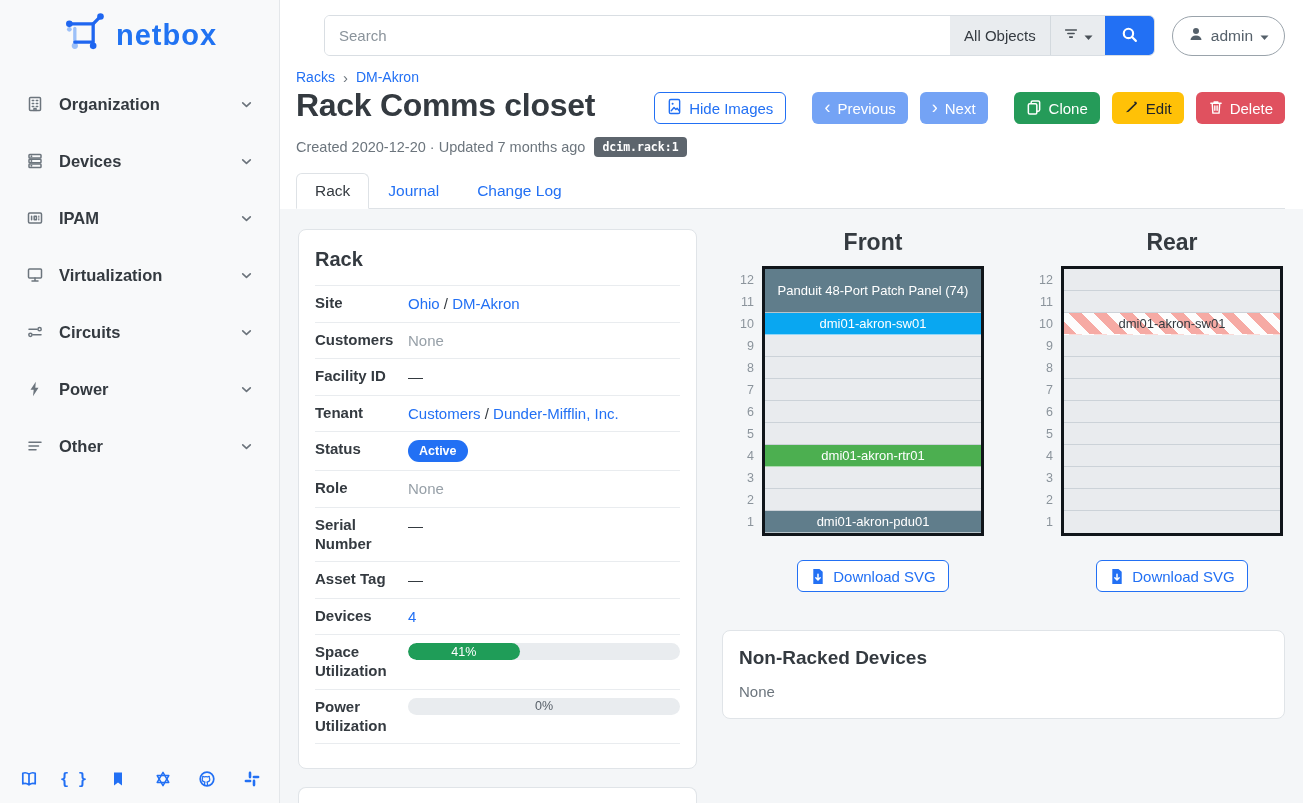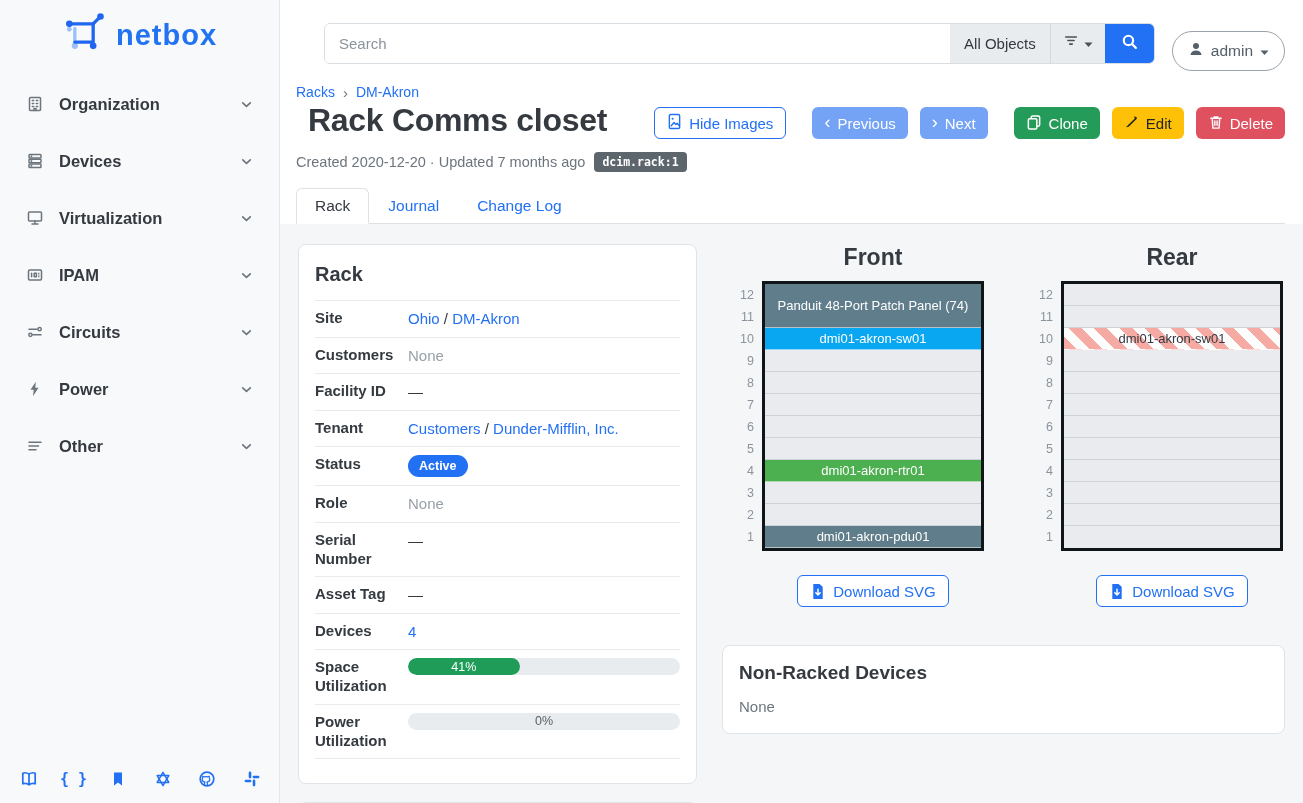--- a/index.html
+++ b/index.html
@@ -25,27 +25,27 @@
   
   .main{ flex:1; display:flex; flex-direction:column; min-width:0; }
   .header{ background:#fff; padding:15px 18px 0 16px; }
   .header-top{ display:flex; align-items:center; gap:17px; }
   .search{ flex:1; display:flex; height:41px; border:1px solid #d9dee3; border-radius:6px; overflow:hidden; background:#fff;margin-left:28px; }
   .search input{ flex:1; border:none; outline:none; padding:0 14px; font-size:15px; font-family:inherit; color:#343a40; }
   .search input::placeholder{ color:#8a939b; }
   .search-scope{ background:#e9ecef; display:flex; align-items:center; padding:0 14px; font-size:15px; color:#343a40; cursor:pointer; }
   .search-filter{ background:#e9ecef; border-left:1px solid #d3d9de; display:flex; align-items:center; gap:5px; padding:0 12px; color:#495057; cursor:pointer; }
   .search-btn{ width:49px; background:var(--accent); border:none; display:flex; align-items:center; justify-content:center; color:#fff; cursor:pointer; }
-  .user-btn{ height:40px; border:1px solid #9aa3ab; border-radius:20px; background:transparent; display:flex; align-items:center; gap:7px; padding:0 15px; color:#55606a; font-size:15.5px; cursor:pointer; font-family:inherit;margin-top:16px;}
+  .user-btn{ height:40px; border:1px solid #9aa3ab; border-radius:20px; background:transparent; display:flex; align-items:center; gap:7px; padding:0 15px; color:#55606a; font-size:15.5px; cursor:pointer; font-family:inherit;}
 
   .breadcrumb{ margin-top:13px; font-size:14px; display:flex; align-items:center; gap:8px; }
   .breadcrumb a{ color:var(--accent); cursor:pointer; }
   .crumb-sep{ color:#6c757d; font-size:15px; line-height:1; }
 
-  .title-row{ display:flex; align-items:flex-start; justify-content:space-between; margin-top:2px;margin-left:12px; }
+  .title-row{ display:flex; align-items:flex-start; justify-content:space-between; margin-top:2px; }
   .page-title{ font-size:32px; font-weight:bold; color:#343a40; letter-spacing:-0.3px; }
   .actions{ display:flex; align-items:center; gap:12px; margin-top:5px; }
   .btn{ height:32px; border-radius:6px; border:none; display:inline-flex; align-items:center; gap:7px; padding:0 12px; font-size:15px; cursor:pointer; font-family:inherit; white-space:nowrap;}
   .btn-outline{ background:#fff; border:1px solid var(--accent); color:var(--accent); }
   .btn-soft{ background:var(--accent_soft); color:#fff; }
   .btn-green{ background:var(--green); color:#fff; }
   .btn-yellow{ background:var(--yellow); color:#212529; }
   .btn-red{ background:var(--red); color:#fff; }
   .gap-l{ margin-left:14px; }
   .chev-txt{ font-size:18px; line-height:1; margin-top:-2px; }
@@ -145,39 +145,39 @@
     <span class="nav-label">Devices</span>
     <span class="nav-chev">
           <svg width="17" height="17" viewBox="0 0 18 18" fill="none" stroke="currentColor" stroke-width="1.7" stroke-linecap="round" stroke-linejoin="round">
             <path d="M5 7.2 9 11l4-3.8"></path>
           </svg>
         </span>
   </div>
   <div class="nav-item">
     <span style="display:flex">
           <svg width="18" height="18" viewBox="0 0 18 18" fill="none" stroke="currentColor" stroke-width="1.5" stroke-linecap="round" stroke-linejoin="round">
+            <rect x="2.5" y="4" width="13" height="10" rx="1.2"></rect>
+            <path d="M5.6 7.2v3.6M8.2 7.2h2.2v3.6H8.2zM12.8 7.2v.01M12.8 9v.01M12.8 10.8v.01"></path>
+          </svg>
+        </span>
+    <span class="nav-label">IPAM</span>
+    <span class="nav-chev">
+          <svg width="17" height="17" viewBox="0 0 18 18" fill="none" stroke="currentColor" stroke-width="1.7" stroke-linecap="round" stroke-linejoin="round">
+            <path d="M5 7.2 9 11l4-3.8"></path>
+          </svg>
+        </span>
+  </div>
+  <div class="nav-item">
+    <span style="display:flex">
+          <svg width="18" height="18" viewBox="0 0 18 18" fill="none" stroke="currentColor" stroke-width="1.5" stroke-linecap="round" stroke-linejoin="round">
             <rect x="2.5" y="3" width="13" height="9" rx="1"></rect>
             <path d="M9 12v3M6 15h6"></path>
           </svg>
         </span>
     <span class="nav-label">Virtualization</span>
-    <span class="nav-chev">
-          <svg width="17" height="17" viewBox="0 0 18 18" fill="none" stroke="currentColor" stroke-width="1.7" stroke-linecap="round" stroke-linejoin="round">
-            <path d="M5 7.2 9 11l4-3.8"></path>
-          </svg>
-        </span>
-  </div>
-  <div class="nav-item">
-    <span style="display:flex">
-          <svg width="18" height="18" viewBox="0 0 18 18" fill="none" stroke="currentColor" stroke-width="1.5" stroke-linecap="round" stroke-linejoin="round">
-            <rect x="2.5" y="4" width="13" height="10" rx="1.2"></rect>
-            <path d="M5.6 7.2v3.6M8.2 7.2h2.2v3.6H8.2zM12.8 7.2v.01M12.8 9v.01M12.8 10.8v.01"></path>
-          </svg>
-        </span>
-    <span class="nav-label">IPAM</span>
     <span class="nav-chev">
           <svg width="17" height="17" viewBox="0 0 18 18" fill="none" stroke="currentColor" stroke-width="1.7" stroke-linecap="round" stroke-linejoin="round">
             <path d="M5 7.2 9 11l4-3.8"></path>
           </svg>
         </span>
   </div>
   <div class="nav-item">
     <span style="display:flex">
           <svg width="18" height="18" viewBox="0 0 18 18" fill="none" stroke="currentColor" stroke-width="1.5" stroke-linecap="round" stroke-linejoin="round">
             <path d="M3 6.2h8.2M6.8 11.8H15"></path>

